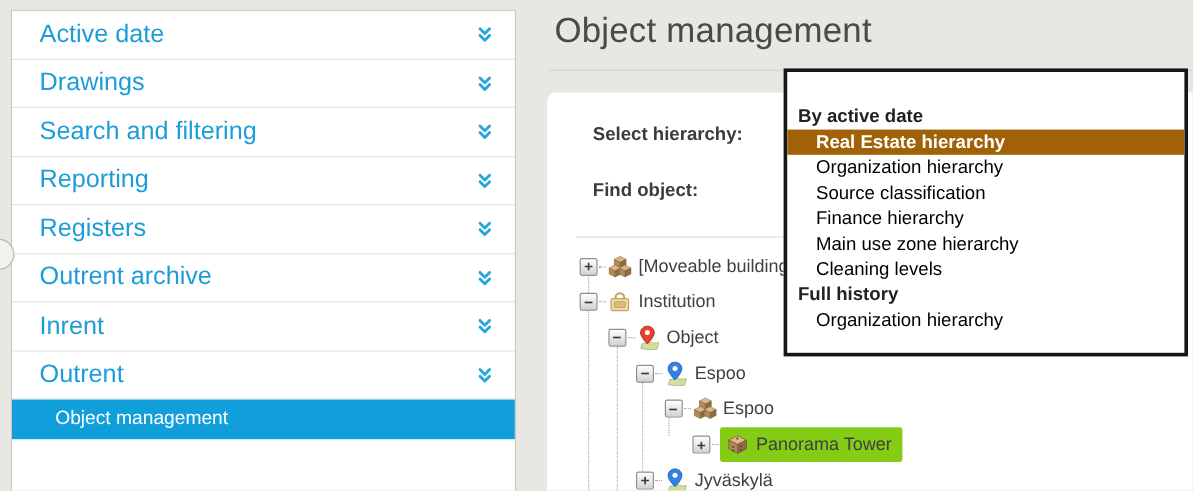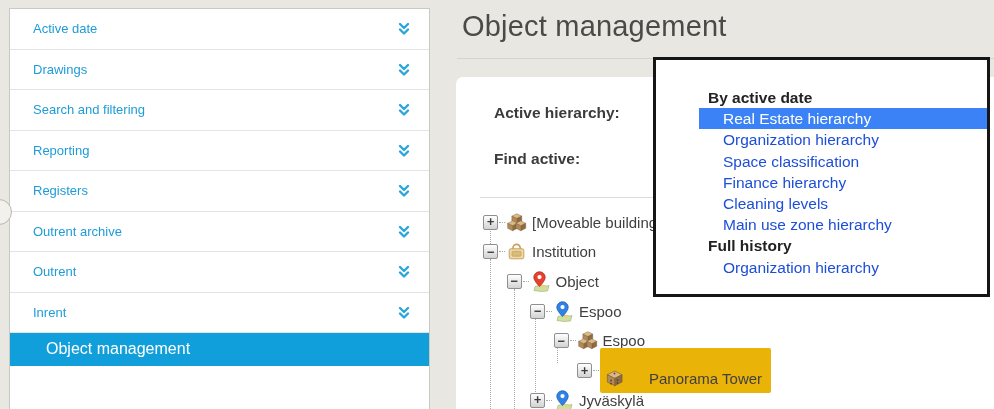--- a/index.html
+++ b/index.html
@@ -4,21 +4,21 @@
 <style>
   html,body{margin:0;padding:0;background:#e9e7e1;}
   #stage{position:relative;width:994px;height:409px;overflow:hidden;
          font-family:"Liberation Sans","DejaVu Sans",sans-serif;background:#e9e7e1;}
 
   
   .sidebar{position:absolute;left:9px;top:8px;width:421px;bottom:0;
            background:#fff;border:1px solid #c9c8c3;border-bottom:none;box-sizing:border-box;}
   .sb-row{height:40.5px;display:flex;align-items:center;justify-content:space-between;
           padding:0 18px 0 23px;border-bottom:1px solid #e4e4e2;cursor:pointer;box-sizing:border-box;}
-  .sb-label{color:#1d9cd8;font-size:13px;}
+  .sb-label{color:#1d9cd8;font-size:21px;}
   .sb-chev{width:14px;height:15px;flex:0 0 auto;}
   .sb-child{height:32.5px;display:flex;align-items:center;background:#119fdc;
             color:#ffffff;font-size:16px;padding-left:36px;cursor:pointer;}
 
   .collapse-handle{position:absolute;left:-14px;top:199px;width:24px;height:24px;
                    border-radius:50%;background:#f2f1ec;border:1px solid #b9b7b1;}
 
   
   .page-title{position:absolute;left:462px;top:10px;font-size:29px;color:#4b4a46;
               letter-spacing:0.2px;}
@@ -30,31 +30,31 @@
 
   
   .tree-row{position:absolute;height:28px;display:flex;align-items:center;}
   .expand-box{width:15px;height:15px;box-sizing:border-box;border:1px solid #8f8f8f;border-radius:2px;
               background:linear-gradient(#ffffff,#d2d2d2);color:#3c3c3c;font-size:12px;line-height:12px;
               font-weight:bold;display:flex;align-items:center;justify-content:center;cursor:pointer;
               z-index:2;font-family:"DejaVu Sans Mono",monospace;}
   .stub{width:6px;height:0;border-top:1px dotted #a9a9a9;margin:0 1px;}
   .tree-icon{width:21px;height:21px;margin-right:5px;flex:0 0 auto;}
   .tree-label{font-size:15px;color:#404040;white-space:nowrap;cursor:pointer;}
-  .tree-label.selected{background:#eab308;padding:20px 9px 4px 4px;border-radius:2px;gap:19px;}
+  .tree-label.selected{background:#84cc16;padding:4px 9px 4px 4px;border-radius:2px;}
   .vline{position:absolute;width:0;border-left:1px dotted #a9a9a9;z-index:1;}
 
   
   .dropdown{position:absolute;left:653px;top:57px;width:337px;height:240px;box-sizing:border-box;
-            background:#ffffff;border:3px solid #161616;z-index:10;padding-top:27px;overflow:hidden;padding-left:43px;}
+            background:#ffffff;border:3px solid #161616;z-index:10;padding-top:27px;overflow:hidden;}
   .dd-header{height:21.2px;line-height:21.2px;padding-left:9px;font-size:15.5px;font-weight:bold;
              color:#222222;white-space:nowrap;}
-  .dd-option{height:21.2px;line-height:21.2px;padding-left:24px;font-size:15.5px;color:#1d4ed8;
+  .dd-option{height:21.2px;line-height:21.2px;padding-left:24px;font-size:15.5px;color:#000000;
              white-space:nowrap;cursor:pointer;}
-  .dd-option.selected{background:#3b82f6;color:#ffffff;}
+  .dd-option.selected{background:#a16207;color:#ffffff;font-weight:bold;}
 </style>
 </head>
 <body>
 
 <div id="stage">
 
   <div class="sidebar">
     <div id="sb-rows">
         <div class="sb-row">
           <span class="sb-label">Active date</span>
@@ -92,46 +92,46 @@
             </svg></span>
         </div>
         <div class="sb-row">
           <span class="sb-label">Outrent archive</span>
           <span class="sb-chev"><svg viewBox="0 0 14 15" width="14" height="15" fill="none" stroke="#2aa5dc" stroke-width="2.4" stroke-linecap="round" stroke-linejoin="round">
               <path d="M3 3l4 4 4-4"></path>
               <path d="M3 8.5l4 4 4-4"></path>
             </svg></span>
         </div>
         <div class="sb-row">
+          <span class="sb-label">Inrent</span>
+          <span class="sb-chev"><svg viewBox="0 0 14 15" width="14" height="15" fill="none" stroke="#2aa5dc" stroke-width="2.4" stroke-linecap="round" stroke-linejoin="round">
+              <path d="M3 3l4 4 4-4"></path>
+              <path d="M3 8.5l4 4 4-4"></path>
+            </svg></span>
+        </div>
+        <div class="sb-row">
           <span class="sb-label">Outrent</span>
-          <span class="sb-chev"><svg viewBox="0 0 14 15" width="14" height="15" fill="none" stroke="#2aa5dc" stroke-width="2.4" stroke-linecap="round" stroke-linejoin="round">
-              <path d="M3 3l4 4 4-4"></path>
-              <path d="M3 8.5l4 4 4-4"></path>
-            </svg></span>
-        </div>
-        <div class="sb-row">
-          <span class="sb-label">Inrent</span>
           <span class="sb-chev"><svg viewBox="0 0 14 15" width="14" height="15" fill="none" stroke="#2aa5dc" stroke-width="2.4" stroke-linecap="round" stroke-linejoin="round">
               <path d="M3 3l4 4 4-4"></path>
               <path d="M3 8.5l4 4 4-4"></path>
             </svg></span>
         </div>
       </div>
     <div class="sb-child">
       <span>Object management</span>
     </div>
   </div>
   <div class="collapse-handle"></div>
 
   <div class="page-title">Object management</div>
   <div class="title-divider"></div>
   <div class="white-panel"></div>
 
-  <div class="form-label" style="left:494px;top:104px">Active hierarchy:</div>
-  <div class="form-label" style="left:494px;top:150px">Find active:</div>
+  <div class="form-label" style="left:494px;top:104px">Select hierarchy:</div>
+  <div class="form-label" style="left:494px;top:150px">Find object:</div>
   <div class="panel-divider"></div>
 
   <div class="vline" style="left:490px;top:229px;height:15px"></div>
   <div class="vline" style="left:490px;top:259px;height:150px"></div>
   <div class="vline" style="left:514px;top:289px;height:120px"></div>
   <div class="vline" style="left:535px;top:318px;height:74px"></div>
   <div class="vline" style="left:557px;top:348px;height:15px"></div>
 
   <div id="tree">
       <div class="tree-row" style="left: 483px; top: 208px;">
@@ -242,22 +242,22 @@
           </svg></span>
         <span class="tree-label">Jyväskylä</span>
       </div>
     </div>
 
   <div class="dropdown">
     <div id="dd-items">
         <div class="dd-header">By active date</div>
         <div class="dd-option selected">Real Estate hierarchy</div>
         <div class="dd-option">Organization hierarchy</div>
-        <div class="dd-option">Space classification</div>
+        <div class="dd-option">Source classification</div>
         <div class="dd-option">Finance hierarchy</div>
+        <div class="dd-option">Main use zone hierarchy</div>
         <div class="dd-option">Cleaning levels</div>
-        <div class="dd-option">Main use zone hierarchy</div>
         <div class="dd-header">Full history</div>
         <div class="dd-option">Organization hierarchy</div>
       </div>
   </div>
 
 </div>
 
 </body></html>

